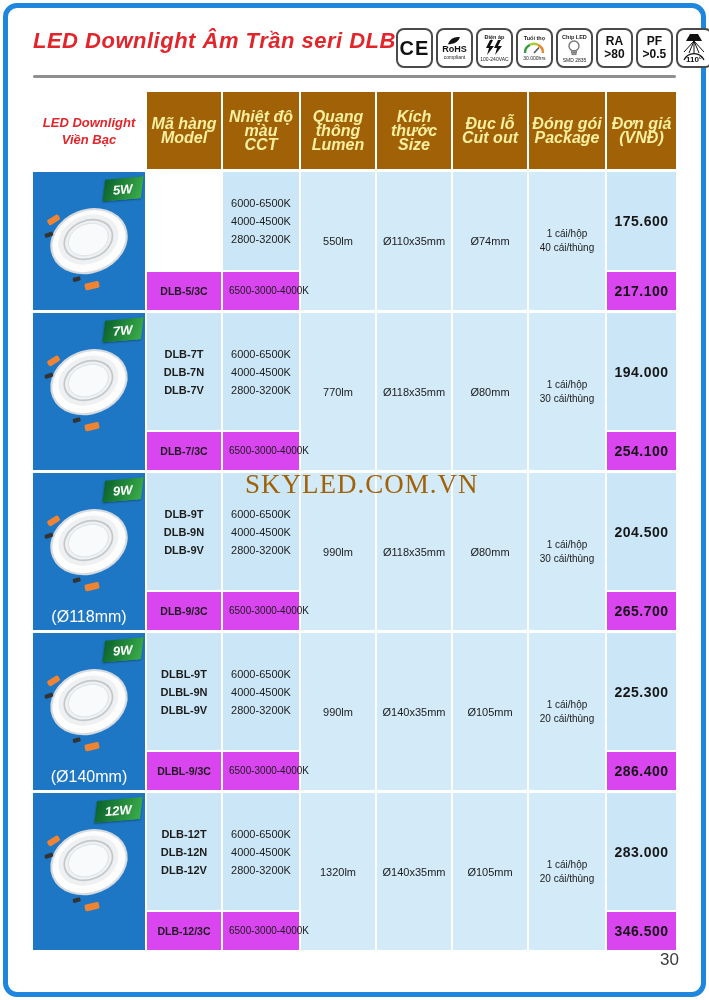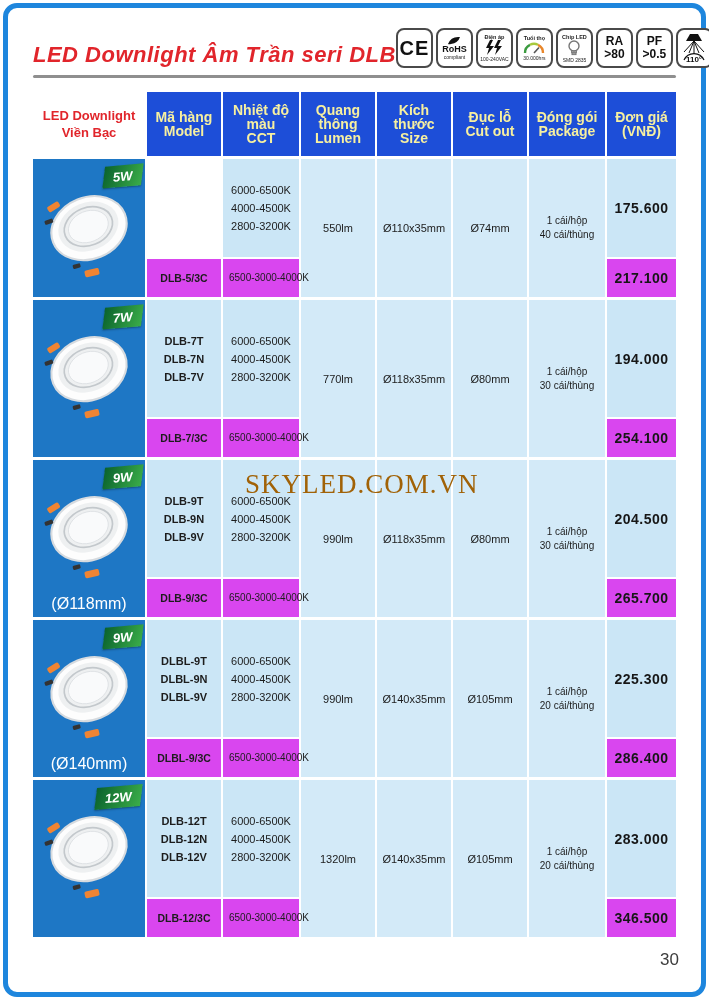--- a/index.html
+++ b/index.html
@@ -1,36 +1,36 @@
 <!DOCTYPE html>
 <html><head>
 <meta charset="utf-8">
 <style>
   html,body{margin:0;padding:0;background:#fff;}
   body{width:709px;height:1000px;position:relative;font-family:"Liberation Sans",sans-serif;overflow:hidden;}
   .frame{position:absolute;inset:3px;border:5px solid #1e86dd;border-radius:14px;background:#fff;}
   .content{position:absolute;left:33px;right:33px;top:28px;}
 
   
-  .hdr{display:flex;justify-content:space-between;align-items:flex-end;}
+  .hdr{display:flex;justify-content:space-between;align-items:flex-start;}
   .title{color:#e1252b;font-weight:bold;font-style:italic;font-size:22px;letter-spacing:.5px;white-space:nowrap;}
   .badges{display:flex;gap:3px;align-items:stretch;}
   .bdg{width:37px;height:40px;border:2px solid #4a4a4a;border-radius:8px;background:#fff;display:flex;flex-direction:column;align-items:center;justify-content:center;box-sizing:border-box;overflow:hidden;}
   .bdg .tiny{font-size:5.5px;font-weight:bold;color:#222;line-height:6px;white-space:nowrap;}
   .bdg .micro{font-size:5px;color:#222;line-height:6px;white-space:nowrap;}
   .ce-txt{font-size:20px;font-weight:bold;color:#111;letter-spacing:1px;}
   .rohs-txt{font-size:9px;font-weight:bold;color:#111;line-height:9px;}
   .big-b{font-size:12px;font-weight:bold;color:#111;line-height:13px;}
   .rule{height:3px;background:#8f8f8f;margin-top:7px;border-radius:2px;}
 
   
   .tbl{margin-top:14px;position:relative;}
   .grid-cols{display:grid;grid-template-columns:112px 74px 76px 74px 74px 74px 76px 69px;gap:2px;background:#fff;}
-  .thead{height:64px;margin-bottom:3px;}
-  .th{background:#1d4ed8;color:#f7f0a0;display:flex;flex-direction:column;align-items:center;justify-content:center;font-weight:bold;font-size:14px;line-height:14px;text-align:center;}
+  .thead{height:77px;margin-bottom:3px;font-style:italic;}
+  .th{background:#a16207;color:#f7f0a0;display:flex;flex-direction:column;align-items:center;justify-content:center;font-weight:bold;font-size:16px;line-height:14px;text-align:center;}
   .th-series{background:#fff;color:#e1252b;font-size:13px;line-height:17px;}
   .block{height:157px;grid-template-rows:1fr 38px;margin-bottom:3px;}
   .tbody .block:first-child{height:138px;}
   .cell{display:flex;flex-direction:column;align-items:center;justify-content:center;text-align:center;}
   .c-main{background:#cbe6f6;}
   .c-merge{background:#d3eaf8;}
   .c-combo{background:#d946ef;}
   .imgbox{grid-column:1;grid-row:1/3;background:#1e77c5;position:relative;justify-content:flex-start;}
   .col-model{grid-column:2;grid-row:1}.col-cct{grid-column:3;grid-row:1}
   .col-lumen{grid-column:4;grid-row:1/3}.col-size{grid-column:5;grid-row:1/3}

